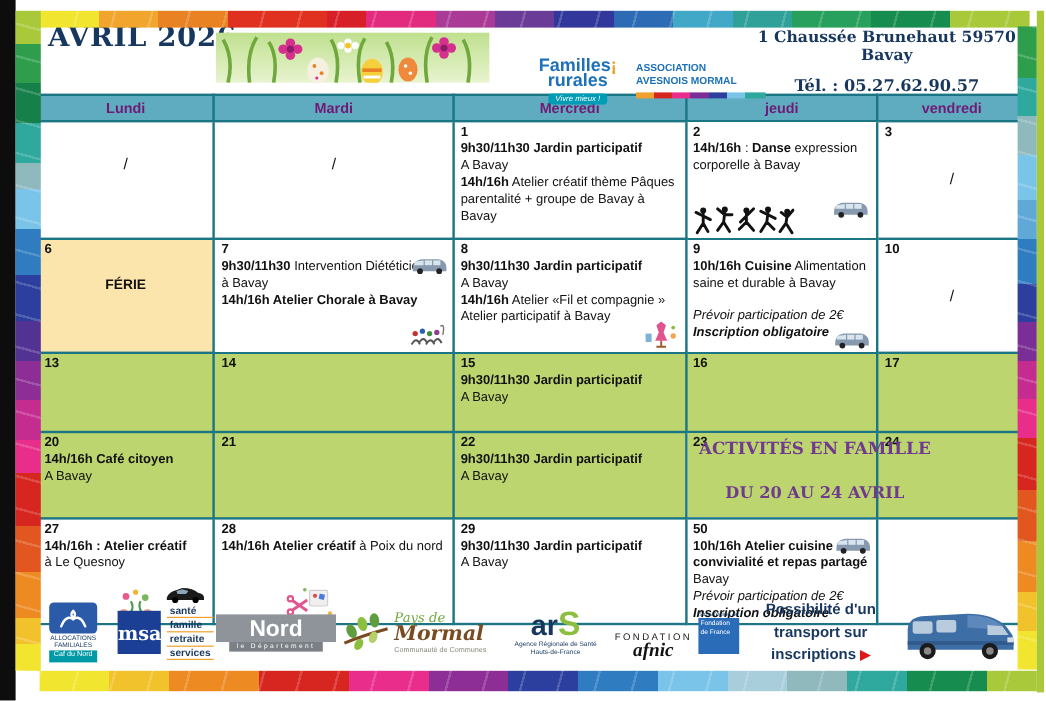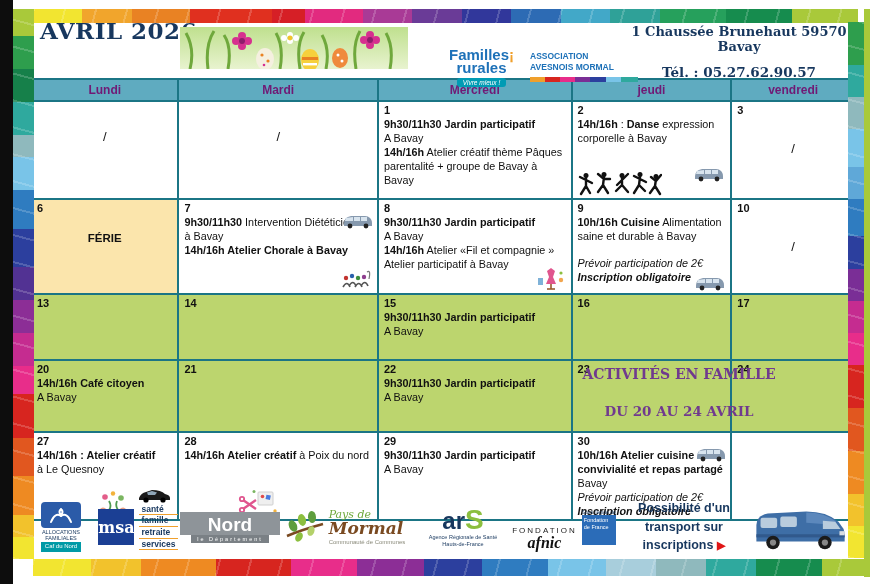--- a/index.html
+++ b/index.html
@@ -396,21 +396,21 @@
                   <circle cx="38" cy="22" r="1.7" fill="#F2B23C"></circle>
                   <circle cx="17" cy="2.5" r="1.5" fill="#7BB661"></circle>
                 </svg></span>
             </td>
             <td>
               <div class="daynum">29</div>
               <div class="line"><span class="b">9h30/11h30 Jardin participatif</span></div>
               <div class="line"><span>A Bavay</span></div>
             </td>
             <td style="position: relative;">
-              <div class="daynum">30</div>
+              <div class="daynum">50</div>
               <div class="line"><span class="b">10h/16h Atelier cuisine</span></div>
               <div class="line"><span class="b">convivialité  et repas partagé</span></div>
               <div class="line"><span>Bavay</span></div>
               <div class="line"><span class="i">Prévoir participation de 2€</span></div>
               <div class="line"><span class="b i">Inscription obligatoire</span></div>
               <span class="cicon ic-tr"><svg width="30" height="16" viewBox="0 0 30 16">
                   <path d="M1 11 C1 5 5 3 10 3 L22 3 C26 3 29 6 29 10 L29 13 L1 13 Z" fill="#8699AE"></path>
                   <path d="M3 5 L10 4 L10 8 L2 8 Z" fill="#D8E4EE"></path>
                   <rect x="11" y="4" width="6" height="4" fill="#D8E4EE"></rect>
                   <rect x="18" y="4" width="6" height="4" fill="#D8E4EE"></rect>

